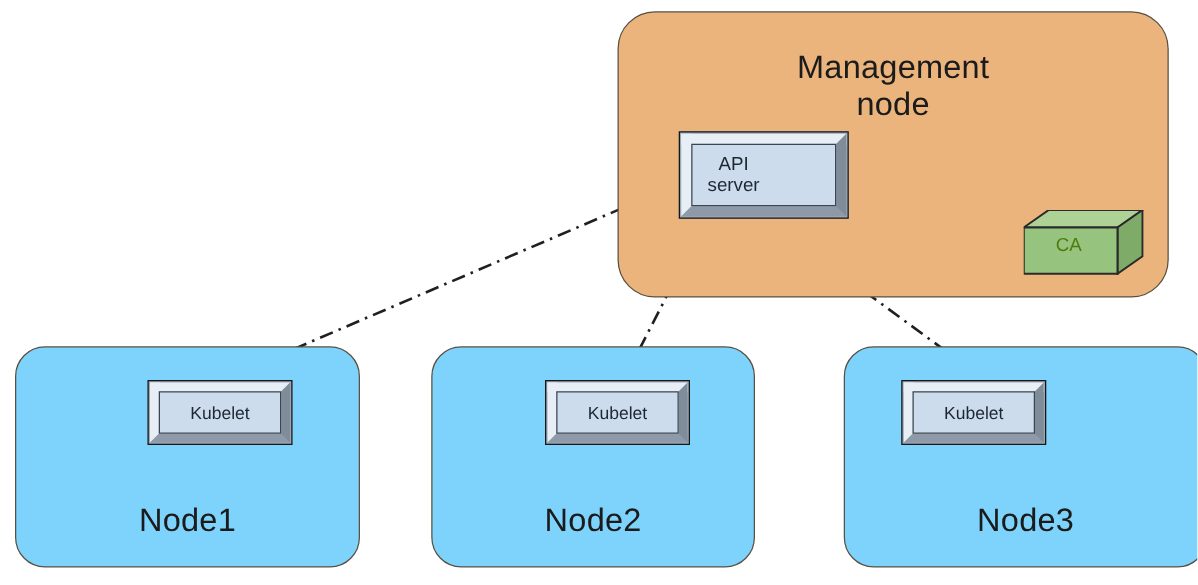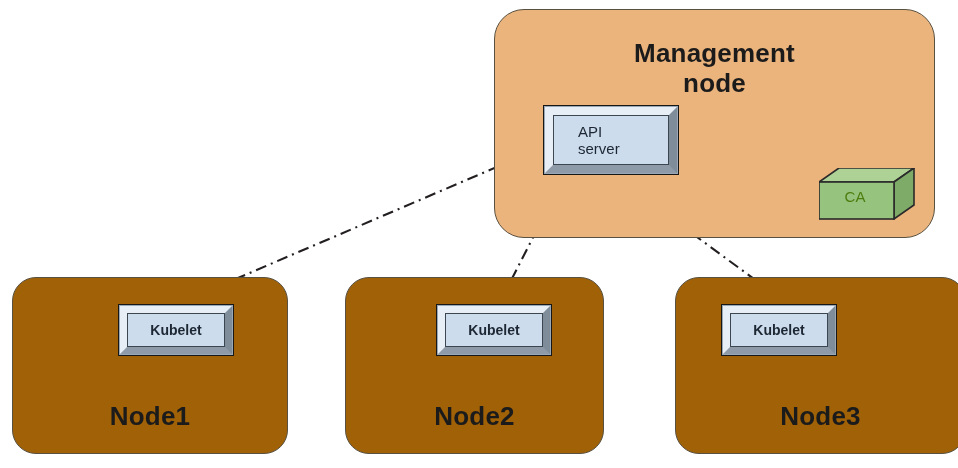--- a/index.html
+++ b/index.html
@@ -31,38 +31,38 @@
   }
   .mgmt-box {
     left: 494px;
     top: 9px;
     width: 441px;
     height: 229px;
     background: #ecb47d;
     border-radius: 30px;
   }
   .node-box {
-    background: #a16207;
+    background: #7dd3fc;
     height: 177px;
     top: 277px;
     border-radius: 24px;
   }
   #node-box-1 { left: 12px;  width: 276px; }
   #node-box-2 { left: 345px; width: 259px; }
   #node-box-3 { left: 675px; width: 291px; }
 
   .group-title {
     position: absolute;
     width: 100%;
     text-align: center;
     color: #1b1b1b;
     font-size: 26px;
     line-height: 30px;
     letter-spacing: 0.2px;
-    font-weight: 700;
+    font-weight: 400;
   }
   .mgmt-title { top: 28px; }
   .node-title { bottom: 22px; font-size: 26px; }
 
   
   .bevel-box {
     position: absolute;
     box-sizing: border-box;
   }
   .bevel-box .frame {
@@ -85,22 +85,22 @@
     background: #ccdcec;
     border: 1.4px solid #3c4650;
     display: flex;
     align-items: center;
     justify-content: flex-start;
   }
   .bevel-box .face .label {
     color: #1d2733;
     font-size: 15px;
     line-height: 17px;
-    padding-left: 24px;
-    text-align: left;
+    padding-left: 12px;
+    text-align: center;
   }
 
   
   #api-server-box {
     left: 543px;
     top: 105px;
     width: 136px;
     height: 70px;
   }
   #api-server-box .bevel { border-width: 9px; }
@@ -112,21 +112,21 @@
     width: 116px;
     height: 52px;
     top: 304px;
   }
   .kubelet-box .bevel { border-width: 8px; }
   .kubelet-box .face { inset: 9px; justify-content: center; }
   .kubelet-box .face .label {
     font-size: 14px;
     padding-left: 0;
     text-align: center;
-    font-weight: 700;
+    font-weight: 400;
   }
   #kubelet-box-1 { left: 118px; }
   #kubelet-box-2 { left: 436px; }
   #kubelet-box-3 { left: 721px; }
 
   
   #ca-box {
     position: absolute;
     left: 819px;
     top: 168px;

